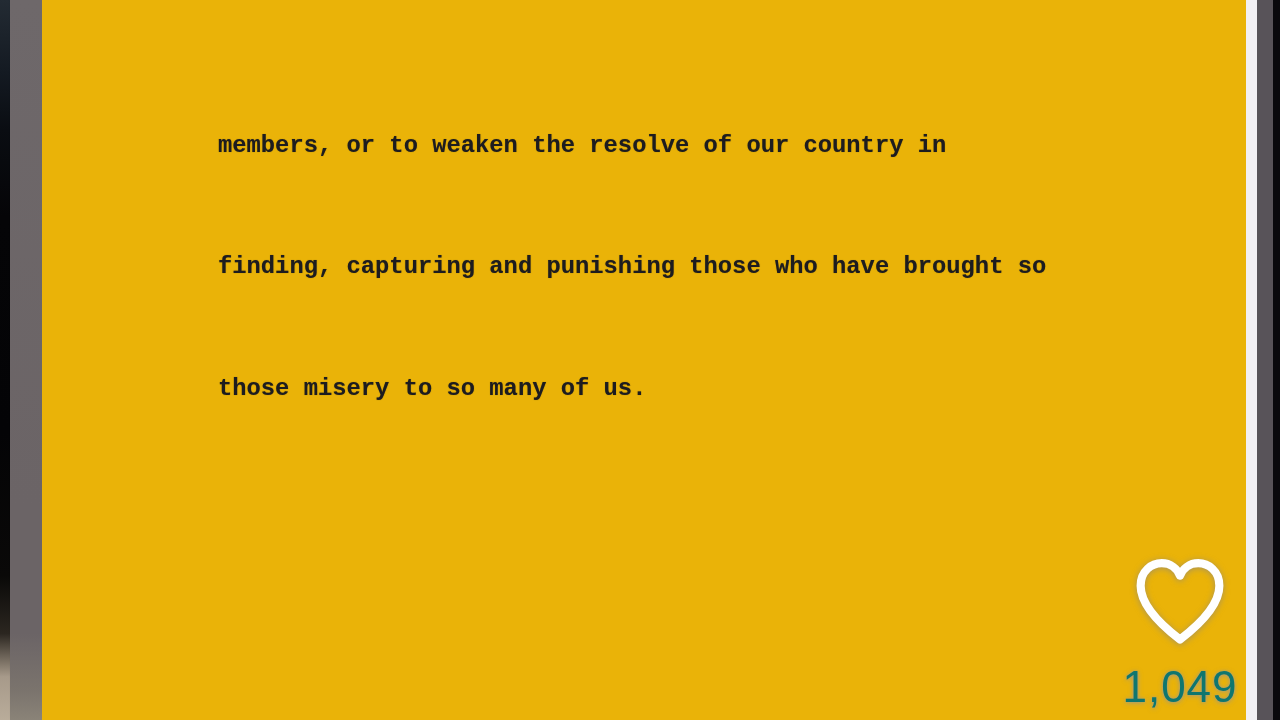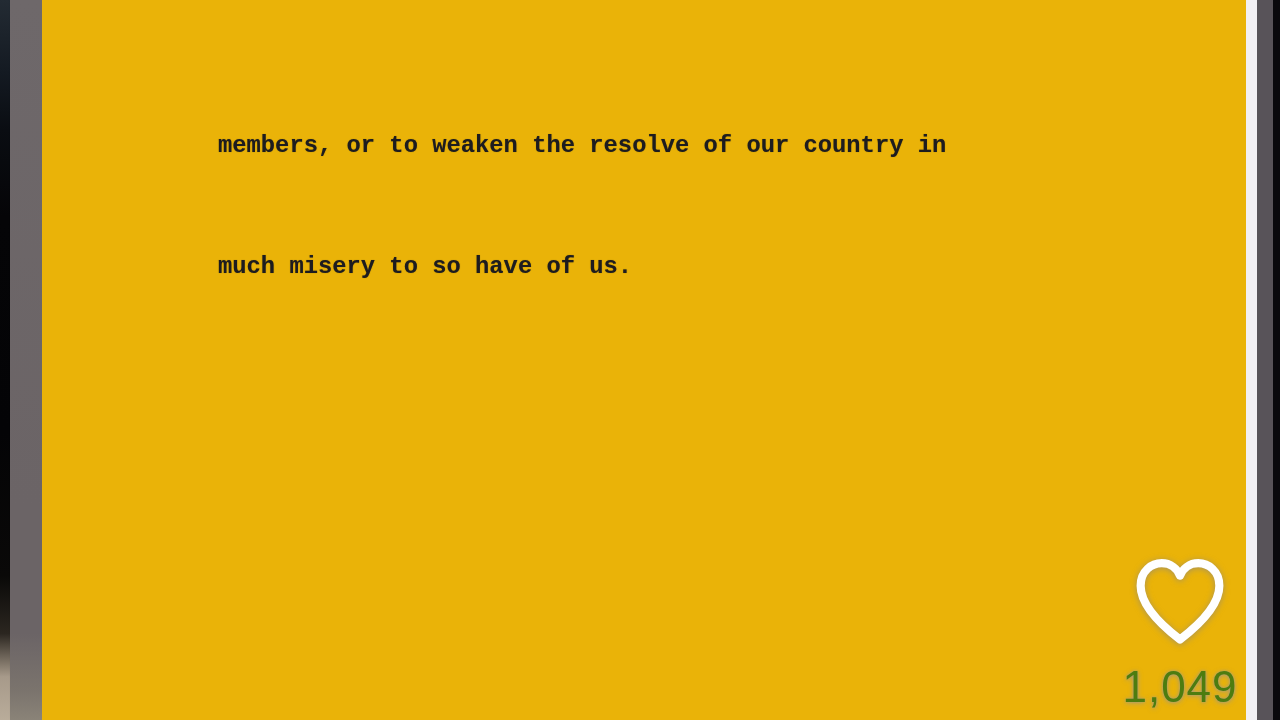--- a/index.html
+++ b/index.html
@@ -63,36 +63,37 @@
   .like-button svg {
     display: block; width: 96px; height: 94px;
     filter: drop-shadow(0 1px 3px rgba(130,130,140,0.65));
   }
   .like-count {
     position: absolute; left: 1105px; top: 662px; width: 150px;
     text-align: center;
     font-family: "Liberation Sans", sans-serif;
     font-size: 44px;
     font-weight: 400;
-    color: #4d7c0f;
+    color: #0f766e;
     text-shadow: 0 1px 5px rgba(145,145,155,0.8), 0 0 2px rgba(160,160,170,0.6);
     letter-spacing: 1px;
   }
 </style>
 </head>
 <body>
 
 <div class="edge-left-outer"></div>
 <div class="bar-left"></div>
 
 <div class="page">
   <div class="doc-text">
 
     <div class="doc-line">members, or to weaken the resolve of our country in</div>
-    <div class="doc-line">much misery to so have of us.</div>
+    <div class="doc-line">finding, capturing and punishing those who have brought so</div>
+    <div class="doc-line">those misery to so many of us.</div>
 
     <div class="blank-line"></div>
 
     <div class="doc-line">
       
     </div>
 
     
 
     

